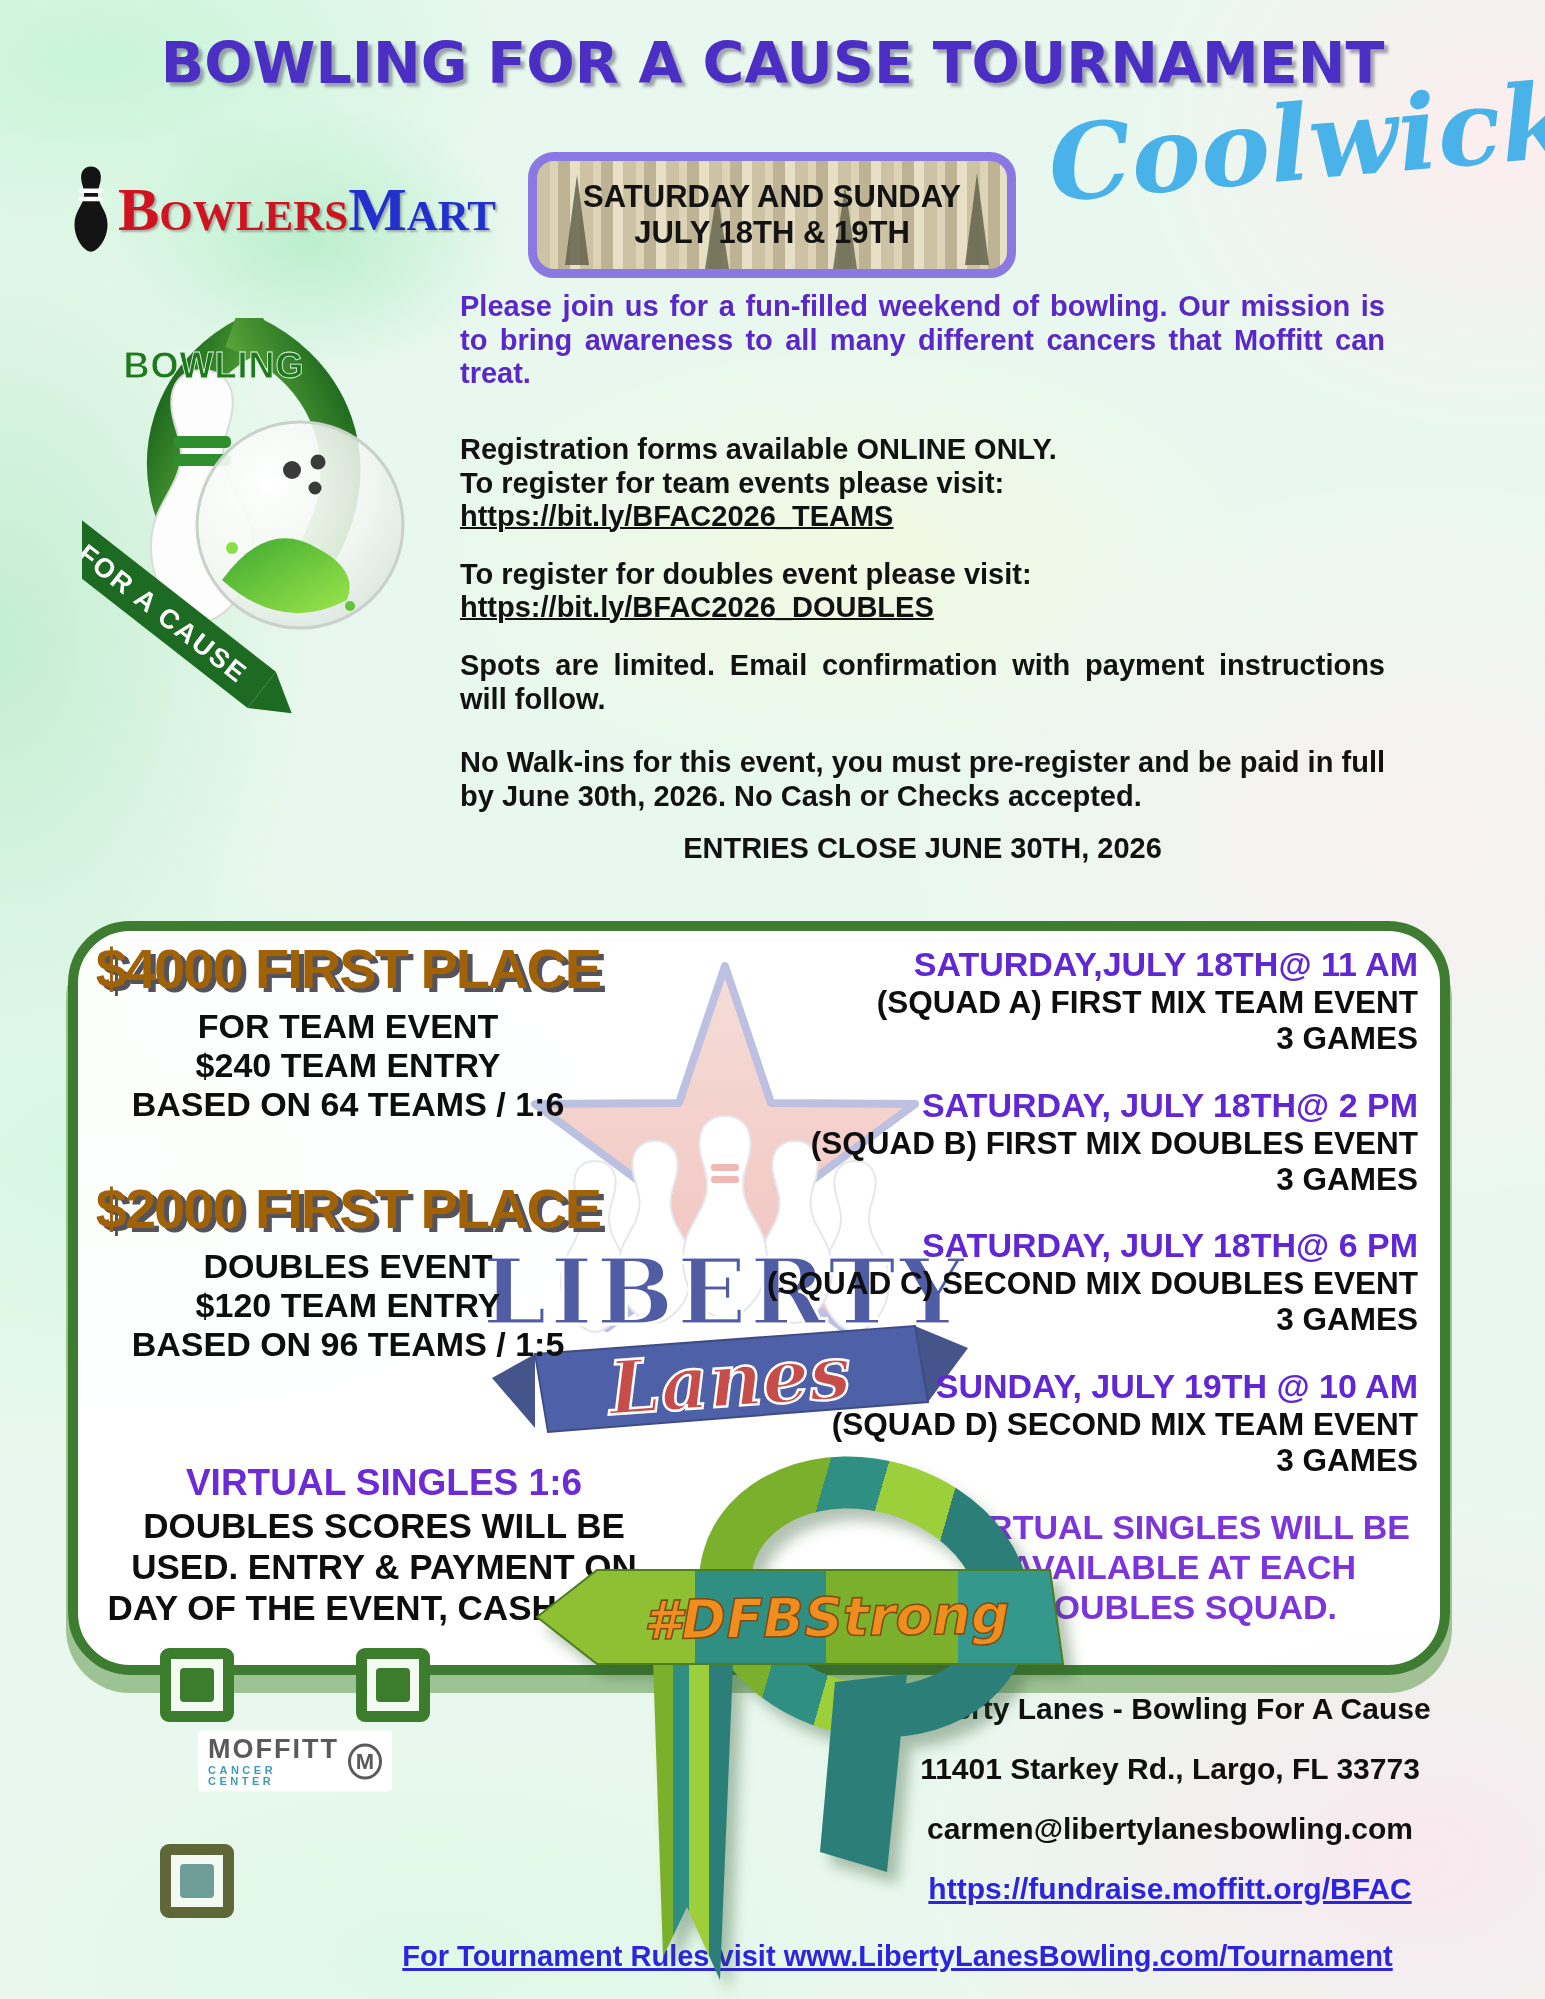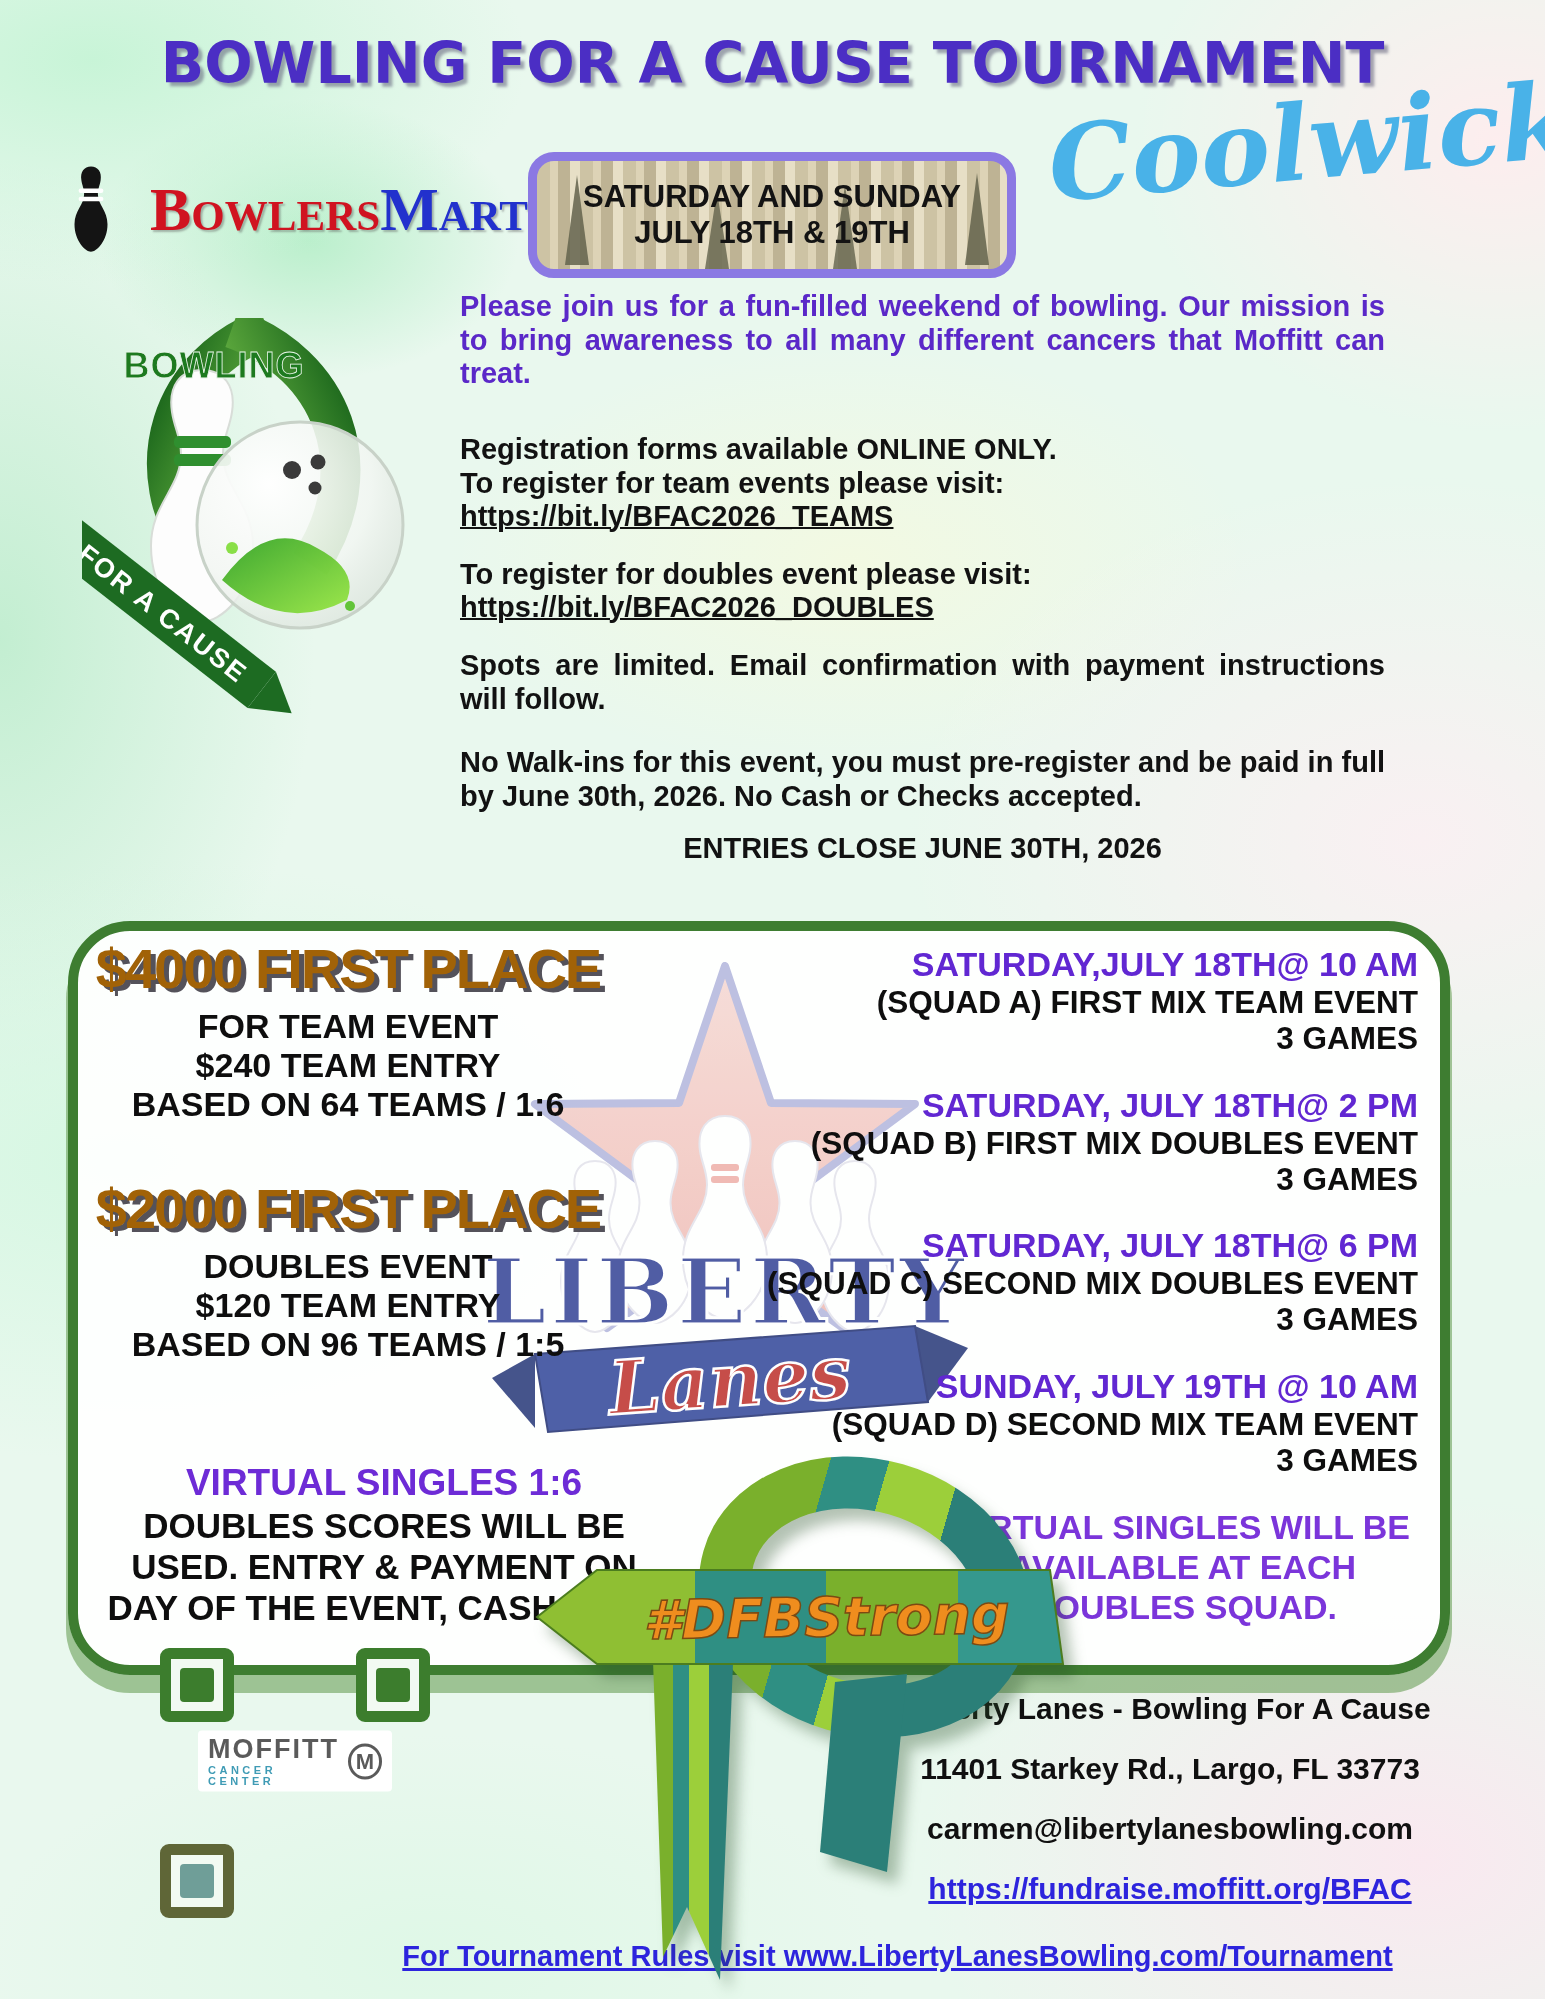--- a/index.html
+++ b/index.html
@@ -15,21 +15,21 @@
       radial-gradient(ellipse 420px 640px at 0% 32%, rgba(188,236,204,.85), transparent 75%),
       radial-gradient(ellipse 720px 520px at 92% 93%, rgba(252,230,240,.85), transparent 70%),
       radial-gradient(ellipse 640px 320px at 28% 98%, rgba(222,248,230,.9), transparent 70%),
       radial-gradient(ellipse 300px 200px at 20% 12%, rgba(140,230,170,.5), transparent 70%);}
   .title{position:absolute;left:0;right:0;top:30px;margin:0;text-align:center;
     font-family:"DejaVu Sans",sans-serif;font-weight:bold;font-size:57px;letter-spacing:0px;
     color:#4b2ec4;text-shadow:4px 4px 3px rgba(95,95,120,.55);}
   
   .bowlersmart{position:absolute;left:70px;top:165px;display:flex;align-items:center;gap:6px;}
   .bm-text{font-family:"Liberation Serif",serif;font-weight:bold;font-variant:small-caps;
-    font-size:62px;line-height:1;text-shadow:2px 2px 2px rgba(80,80,80,.4);margin-left:32px;}
+    font-size:62px;line-height:1;text-shadow:2px 2px 2px rgba(80,80,80,.4);}
   .bm-red{color:#d01320;} .bm-blue{color:#2231cd;}
   
   .banner{position:absolute;left:528px;top:152px;width:488px;height:126px;border:9px solid #8b79e3;
     border-radius:26px;box-sizing:border-box;overflow:hidden;
     background:repeating-linear-gradient(90deg,#cdc3a4 0 13px,#ddd3b6 13px 21px,#beb394 21px 33px,#e7dfc6 33px 43px);
     display:flex;flex-direction:column;align-items:center;justify-content:center;}
   .banner-pins{position:absolute;inset:0;width:100%;height:100%;}
   .banner-line{position:relative;z-index:2;font-weight:bold;font-size:31px;color:#131313;line-height:1.17;}
   .coolwick{position:absolute;left:1048px;top:96px;width:400px;text-align:center;
     font-family:"DejaVu Serif",serif;font-style:italic;font-weight:bold;font-size:104px;line-height:1;
@@ -221,21 +221,21 @@
       <div class="prize-line">BASED ON 96 TEAMS / 1:5</div>
     </div>
 
     <div class="leftcol" style="top:488px;left:16px;width:580px;margin-top:44px;">
       <div class="purple-head">VIRTUAL SINGLES 1:6</div>
       <div class="virtual-body">DOUBLES SCORES WILL BE USED. ENTRY &amp; PAYMENT ON DAY OF THE EVENT, CASH ONLY</div>
     </div>
 
     <div class="rightcol">
       <div class="sched-item">
-        <div class="sched-date">SATURDAY,JULY 18TH@ 10 AM</div>
+        <div class="sched-date">SATURDAY,JULY 18TH@ 11 AM</div>
         <div class="sched-line">(SQUAD A) FIRST MIX TEAM EVENT</div>
         <div class="sched-line">3 GAMES</div>
       </div>
       <div class="sched-item">
         <div class="sched-date">SATURDAY, JULY 18TH@ 2 PM</div>
         <div class="sched-line">(SQUAD B) FIRST MIX DOUBLES EVENT</div>
         <div class="sched-line">3 GAMES</div>
       </div>
       <div class="sched-item">
         <div class="sched-date">SATURDAY, JULY 18TH@ 6 PM</div>

